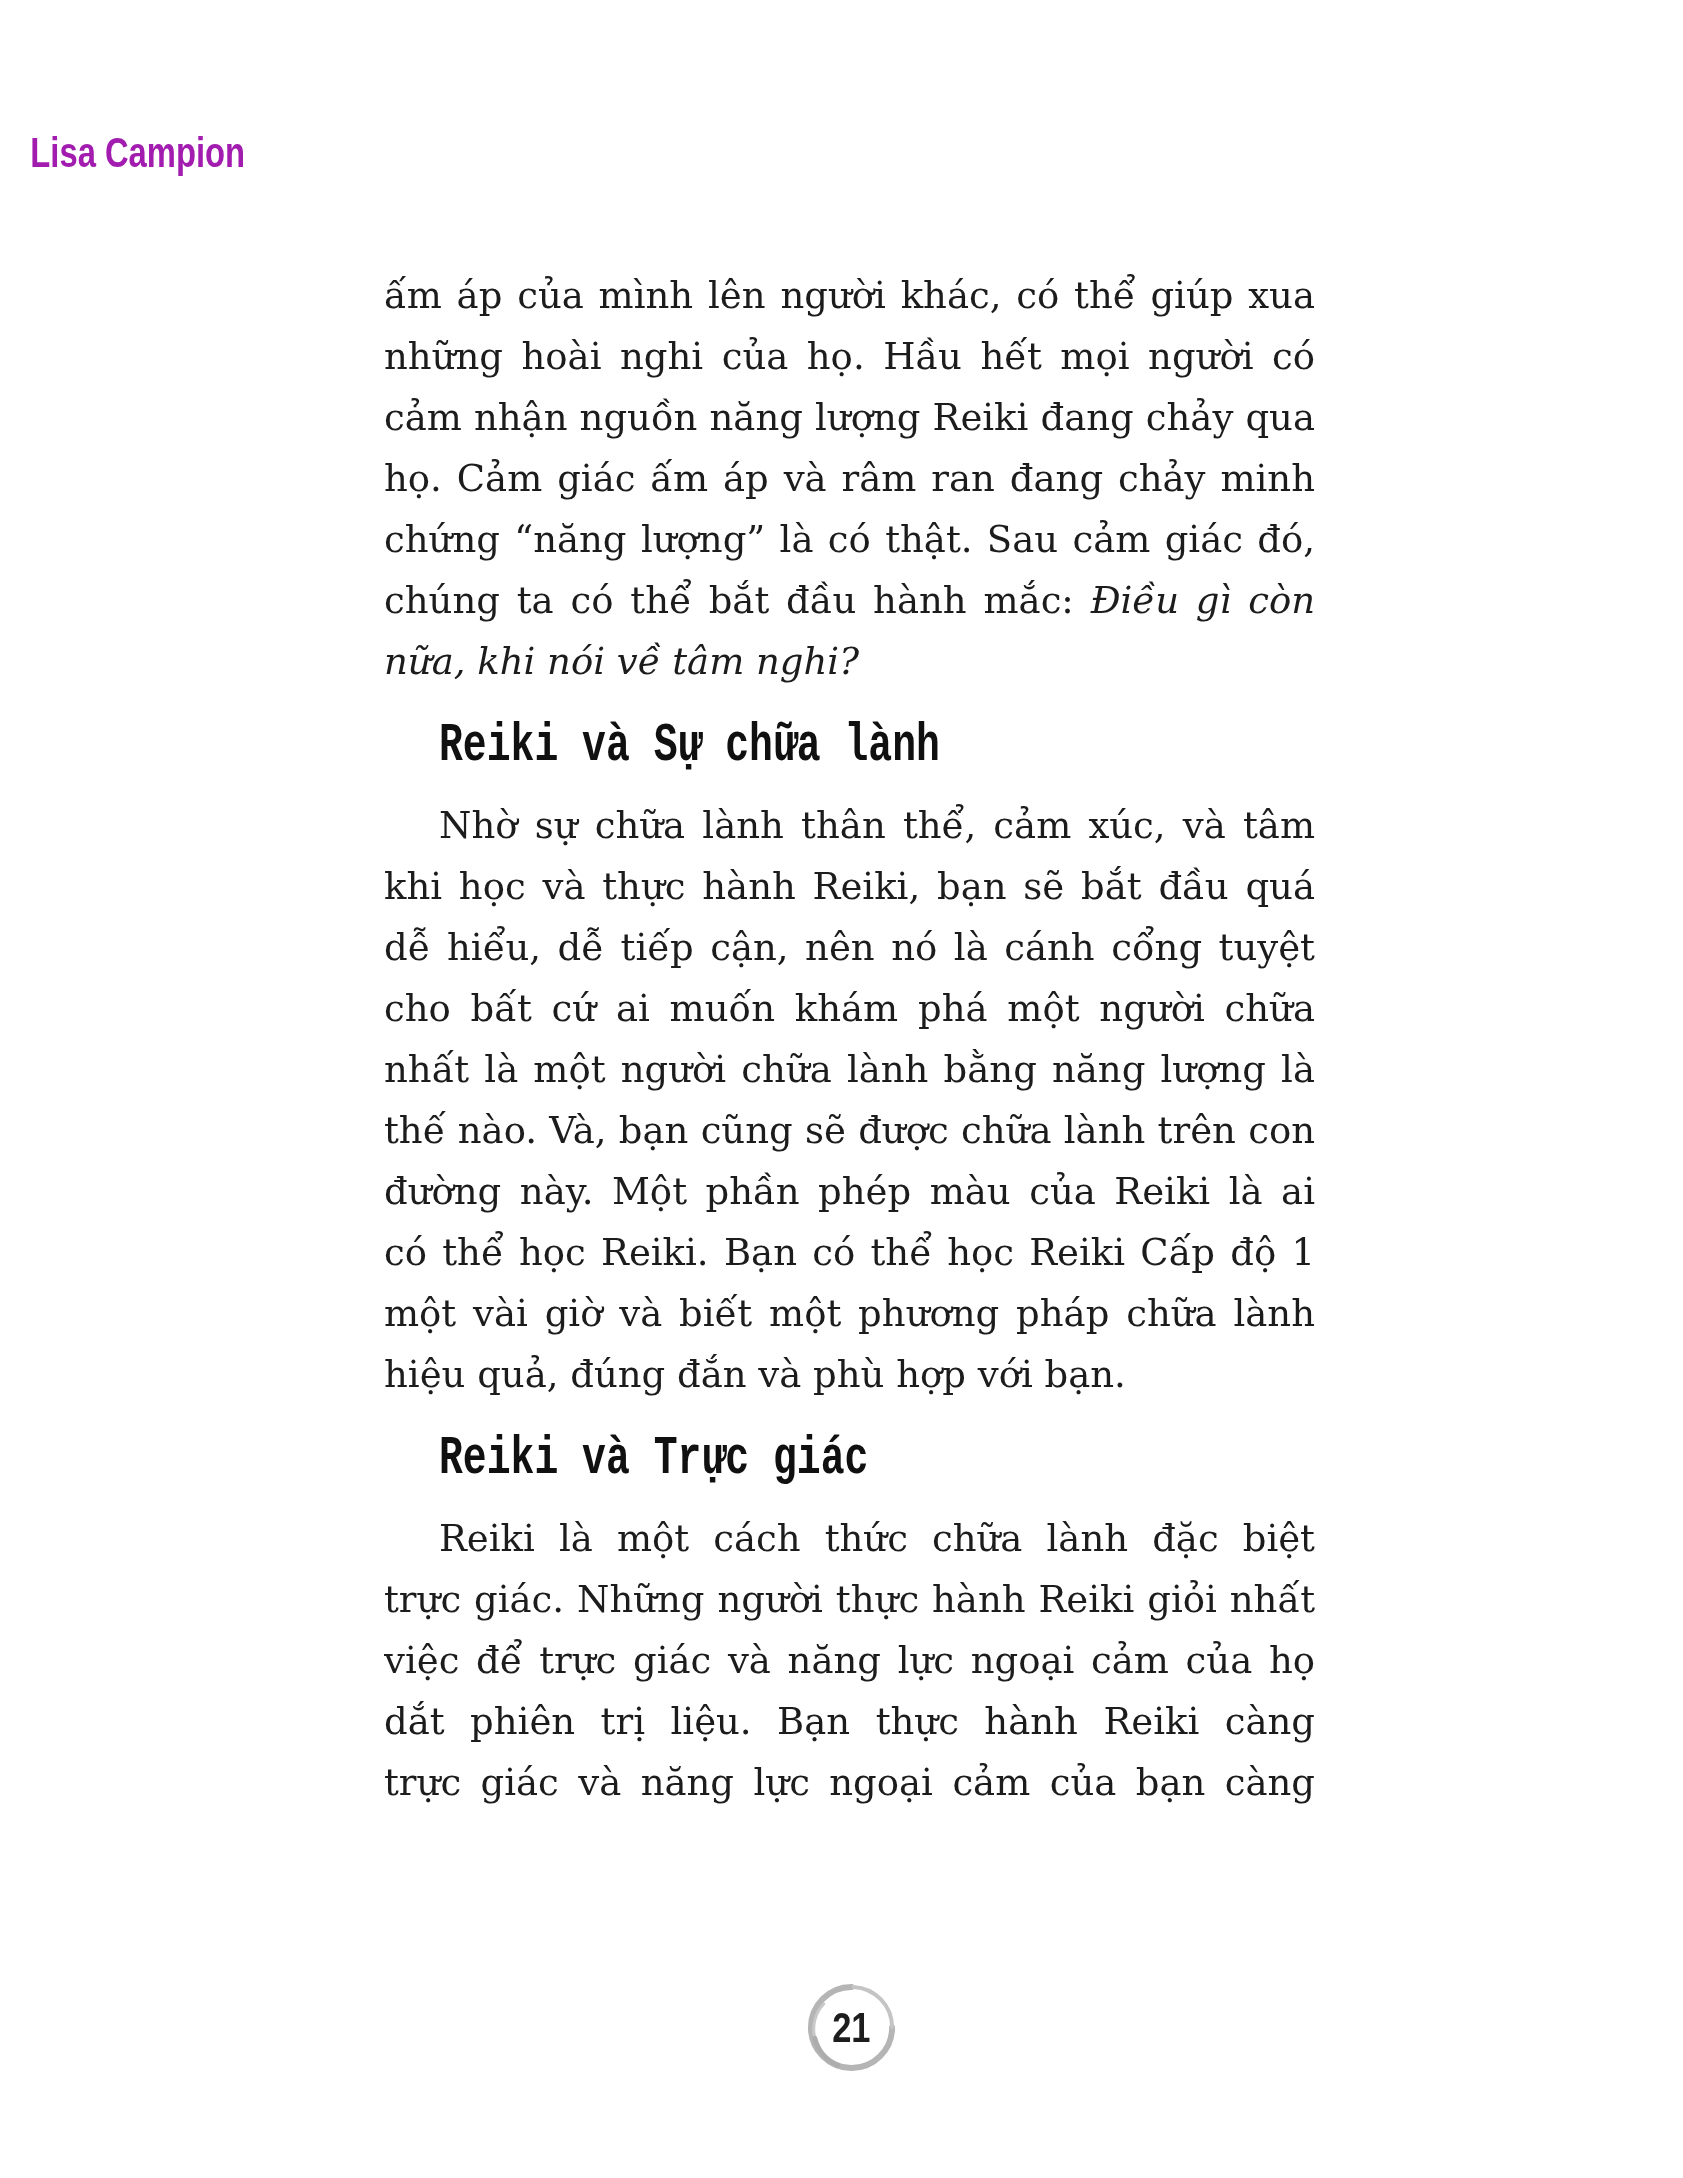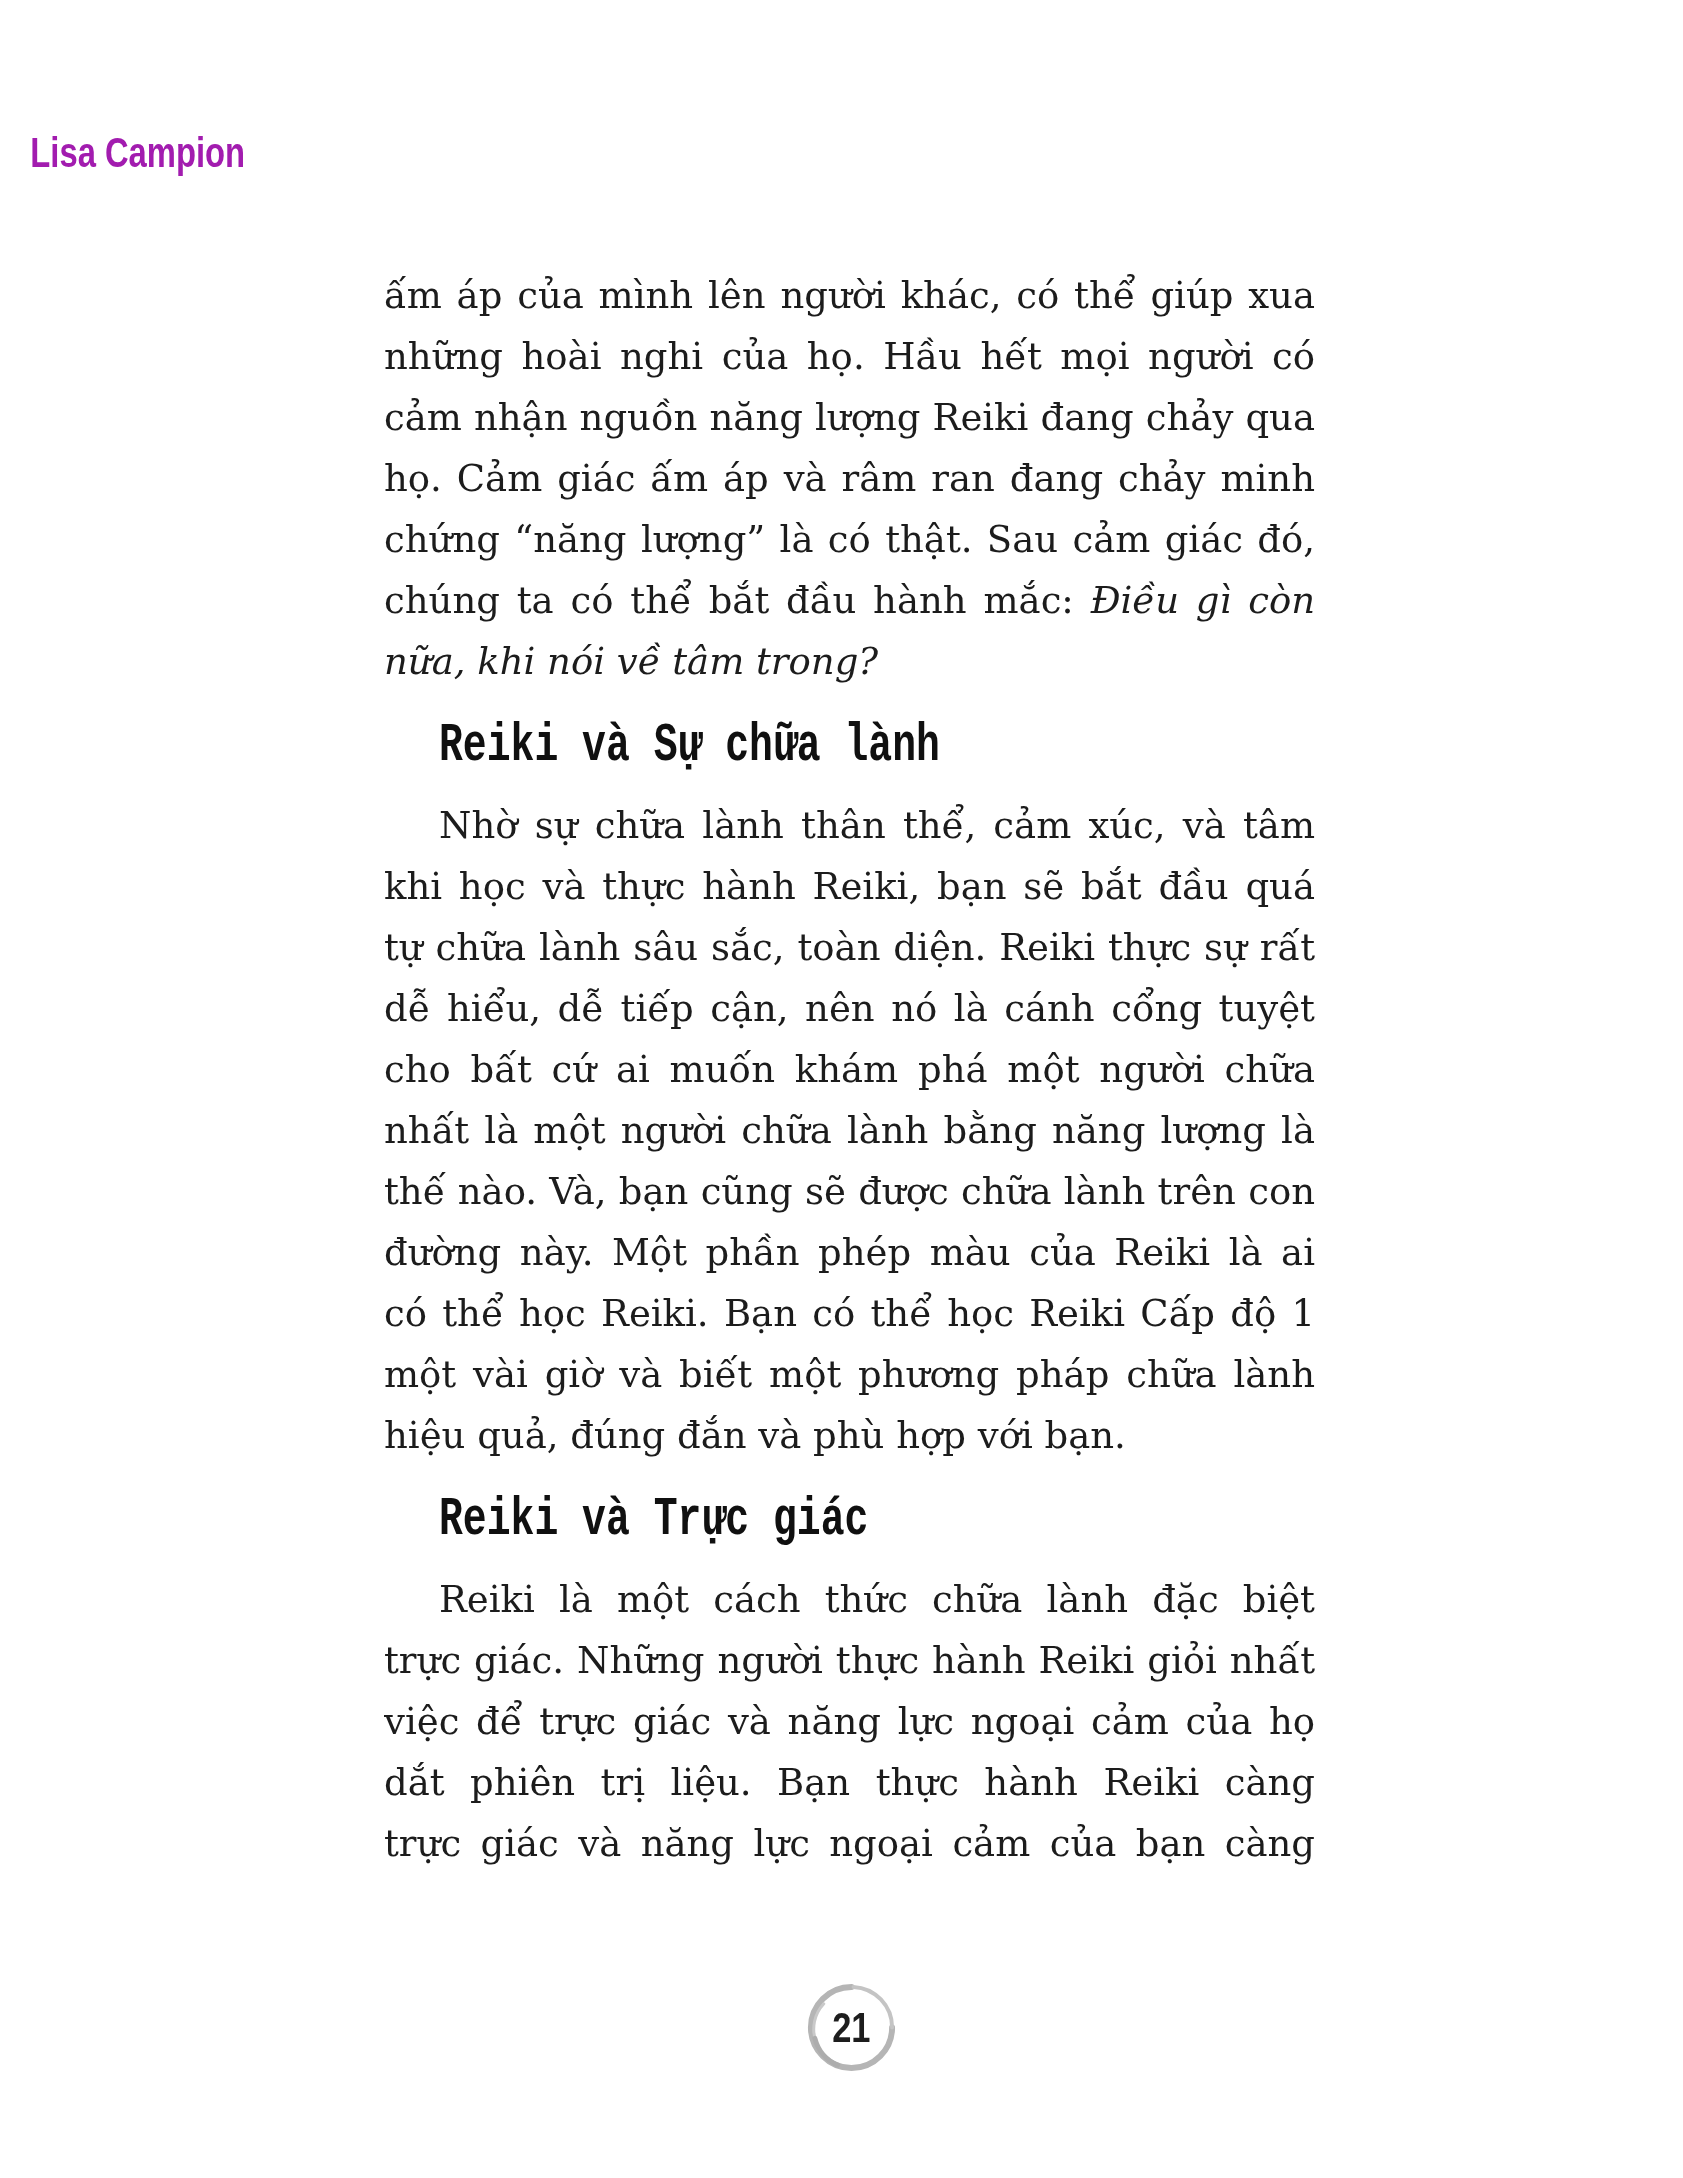--- a/index.html
+++ b/index.html
@@ -115,27 +115,26 @@
   </div>
 
   <div class="content-column">
       <div class="paragraph">
         <div class="line"><span>ấm áp của mình lên người khác, có thể giúp xua đi</span></div>
         <div class="line"><span>những hoài nghi của họ. Hầu hết mọi người có thể</span></div>
         <div class="line"><span>cảm nhận nguồn năng lượng Reiki đang chảy qua</span></div>
         <div class="line"><span>họ. Cảm giác ấm áp và râm ran đang chảy minh</span></div>
         <div class="line"><span>chứng “năng lượng” là có thật. Sau cảm giác đó,</span></div>
         <div class="line"><span>chúng ta có thể bắt đầu hành mắc: </span><span class="italic">Điều gì còn có thực</span></div>
-        <div class="line no-just"><span class="italic">nữa, khi nói về tâm trong?</span></div>
+        <div class="line no-just"><span class="italic">nữa, khi nói về tâm nghi?</span></div>
       </div>
       <div class="section-heading"><span class="condensed">Reiki và Sự chữa lành</span></div>
       <div class="paragraph">
         <div class="line indent"><span>Nhờ sự chữa lành thân thể, cảm xúc, và tâm hồn,</span></div>
         <div class="line"><span>khi học và thực hành Reiki, bạn sẽ bắt đầu quá trình</span></div>
-        <div class="line"><span>tự chữa lành sâu sắc, toàn diện. Reiki thực sự rất</span></div>
         <div class="line"><span>dễ hiểu, dễ tiếp cận, nên nó là cánh cổng tuyệt vời</span></div>
         <div class="line"><span>cho bất cứ ai muốn khám phá một người chữa lành,</span></div>
         <div class="line"><span>nhất là một người chữa lành bằng năng lượng là như</span></div>
         <div class="line"><span>thế nào. Và, bạn cũng sẽ được chữa lành trên con</span></div>
         <div class="line"><span>đường này. Một phần phép màu của Reiki là ai cũng</span></div>
         <div class="line"><span>có thể học Reiki. Bạn có thể học Reiki Cấp độ 1 trong</span></div>
         <div class="line"><span>một vài giờ và biết một phương pháp chữa lành rất</span></div>
         <div class="line no-just"><span>hiệu quả, đúng đắn và phù hợp với bạn.</span></div>
       </div>
       <div class="section-heading"><span class="condensed">Reiki và Trực giác</span></div>

